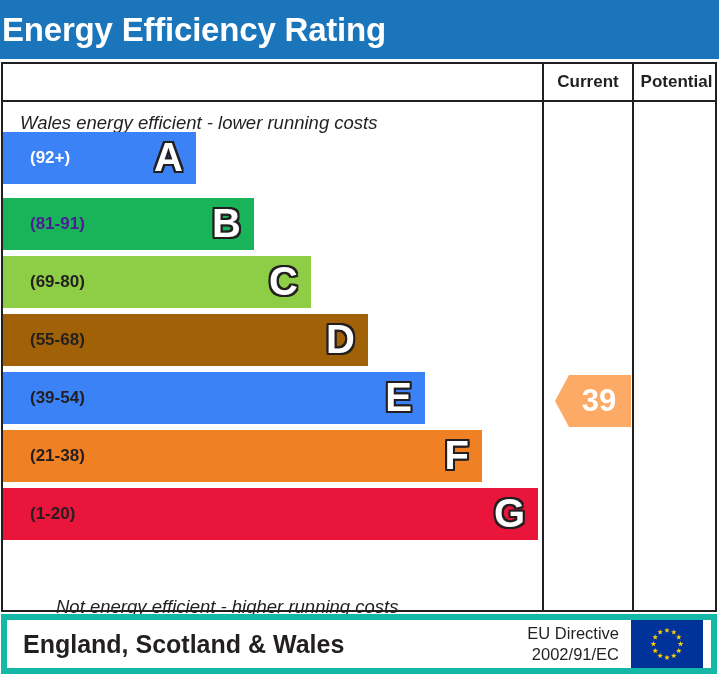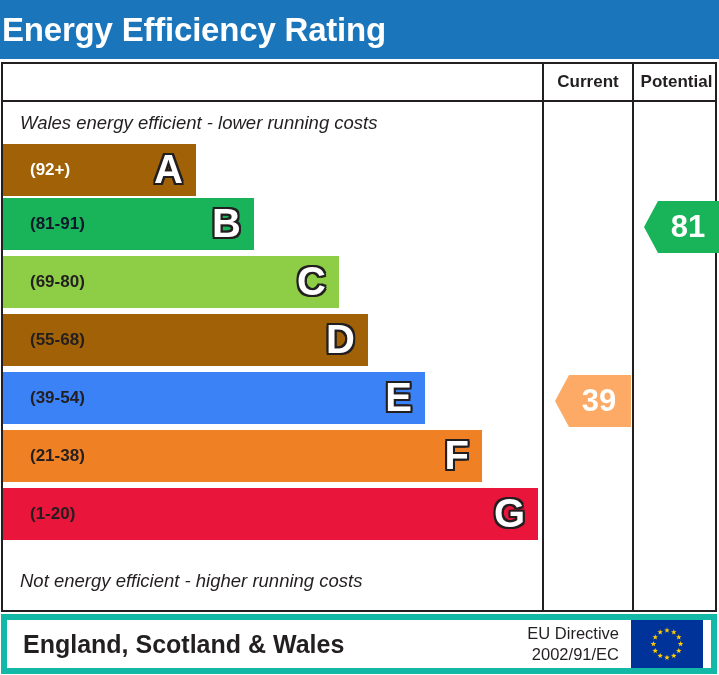--- a/index.html
+++ b/index.html
@@ -98,21 +98,21 @@
 
   .caption {
     position: absolute;
     left: 17px;
     font-style: italic;
     font-size: 18.5px;
     color: #231f20;
     white-space: nowrap;
   }
   .caption.top    { top: 10px; }
-  .caption.bottom { top: 468px; }
+  .caption.bottom { top: 494px; margin-left: 36px; }
 
   
   .band {
     position: absolute;
     left: 0;
     height: 52px;
   }
   .band .range {
     position: absolute;
     left: 27px;
@@ -212,29 +212,29 @@
     <div class="col-sep current"></div>
     <div class="col-sep potential"></div>
 
     <div class="col-head potential">Potential</div>
     <div class="col-head current">Current</div>
 
     <div class="chart-area">
       <div class="caption top">Wales energy efficient - lower running costs</div>
       <div class="caption bottom">Not energy efficient - higher running costs</div>
       <div id="bands-host">
-          <div class="band" style="top: 42px; width: 193px; background: #a16207;">
+          <div class="band" style="top: 30px; width: 193px; background: #3b82f6;">
             <span class="range" style="color: rgb(255, 255, 255);">(92+)</span>
             <span class="letter">A</span>
           </div>
           <div class="band" style="top: 96px; width: 251px; background: rgb(25, 180, 89);">
-            <span class="range" style="color: #0f172a;">(81-91)</span>
+            <span class="range" style="color: #4c1d95;">(81-91)</span>
             <span class="letter">B</span>
           </div>
-          <div class="band" style="top: 154px; width: 336px; background: rgb(141, 206, 70);">
+          <div class="band" style="top: 154px; width: 308px; background: rgb(141, 206, 70);">
             <span class="range" style="color: rgb(35, 31, 32);">(69-80)</span>
             <span class="letter">C</span>
           </div>
           <div class="band" style="top: 212px; width: 365px; background: #a16207;">
             <span class="range" style="color: rgb(35, 31, 32);">(55-68)</span>
             <span class="letter">D</span>
           </div>
           <div class="band" style="top: 270px; width: 422px; background: #3b82f6;">
             <span class="range" style="color: rgb(35, 31, 32);">(39-54)</span>
             <span class="letter">E</span>
@@ -245,23 +245,20 @@
           </div>
           <div class="band" style="top: 386px; width: 535px; background: rgb(233, 21, 59);">
             <span class="range" style="color: rgb(35, 31, 32);">(1-20)</span>
             <span class="letter">G</span>
           </div>
         </div>
     </div>
 
     <div class="marker current-marker" style="background: rgb(252, 170, 101); top: 311px;">
       <span>39</span>
-    </div>
-    <div class="marker potential-marker" style="background: rgb(25, 180, 89); top: 137px;">
-      <span>81</span>
     </div>
   </div>
 
   <div class="footer">
     <div class="region">England, Scotland &amp; Wales</div>
     <div class="directive">
       <div>EU Directive</div>
       <div>2002/91/EC</div>
     </div>
     <svg class="eu-flag" viewBox="0 0 72 48">

